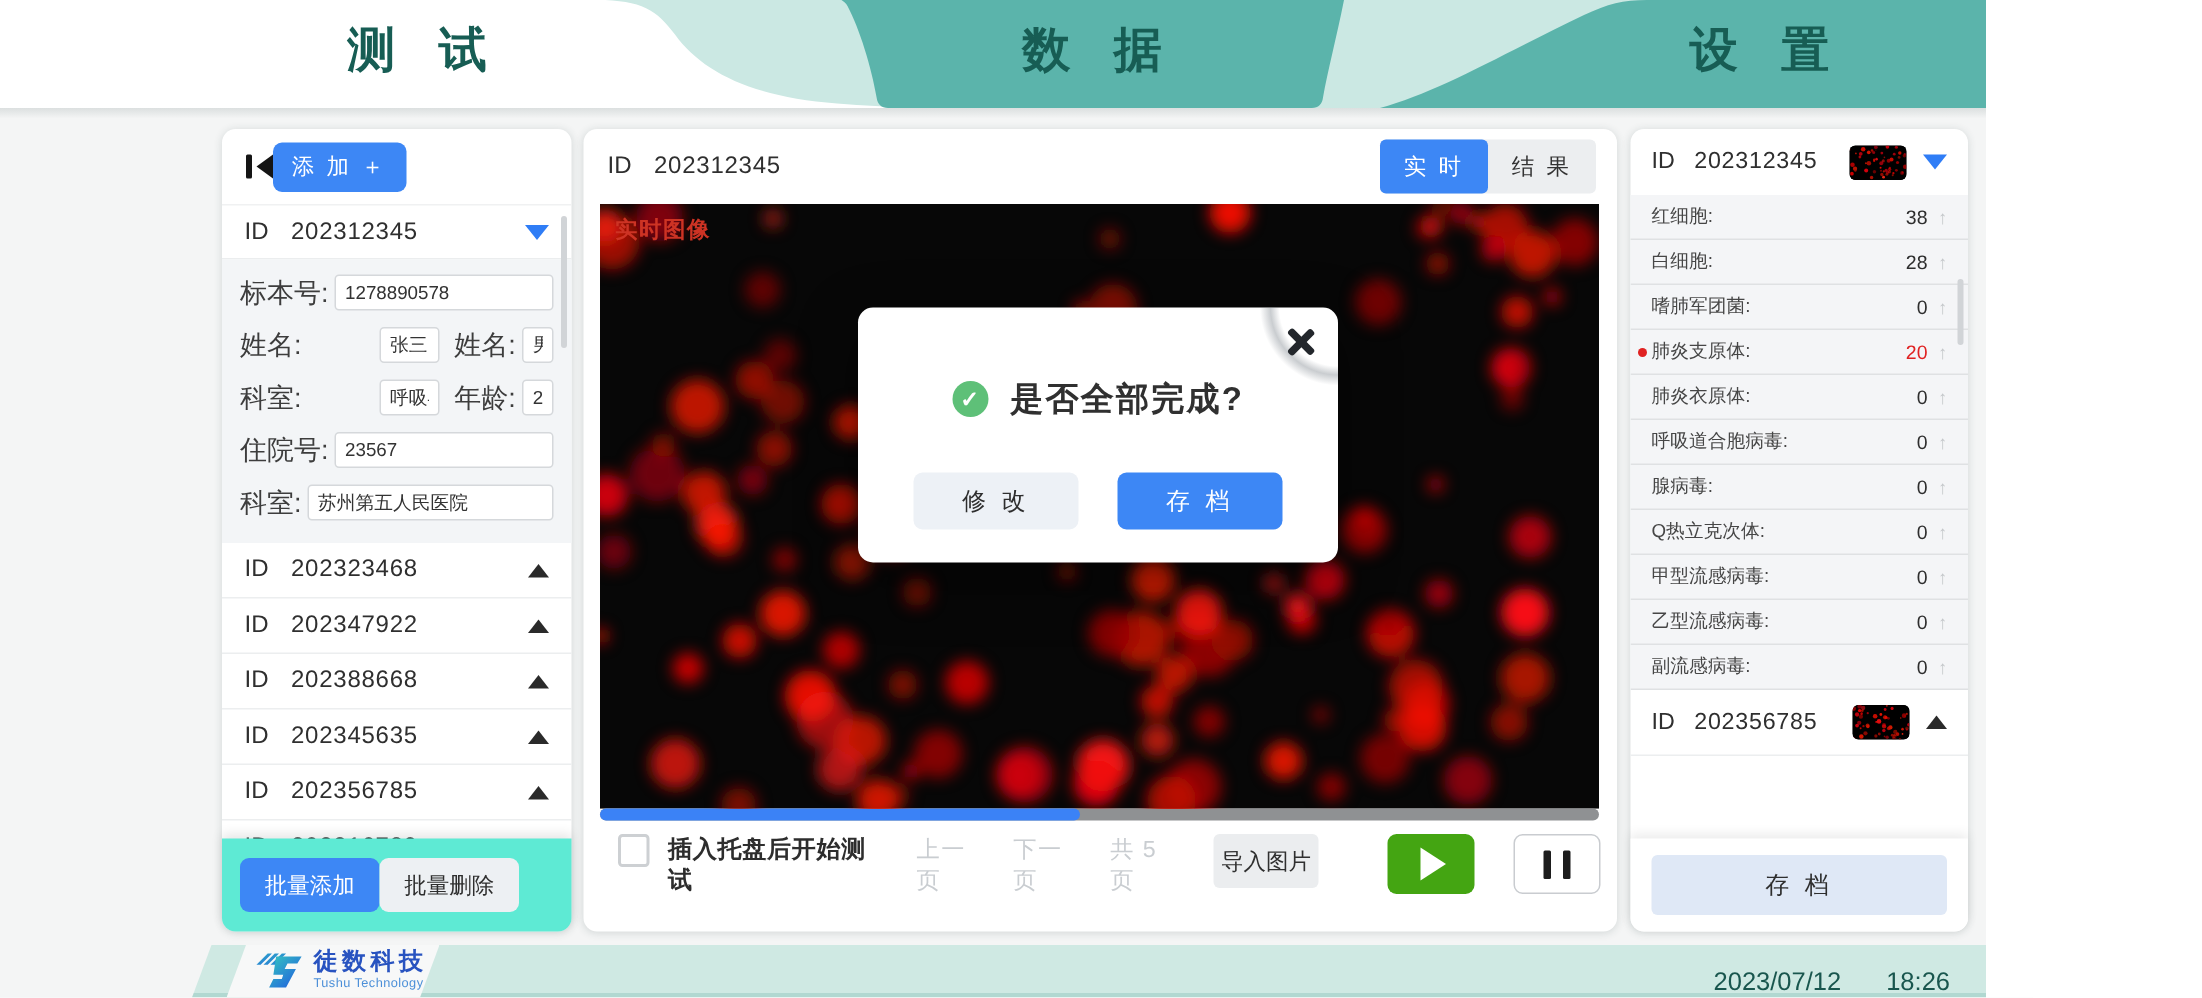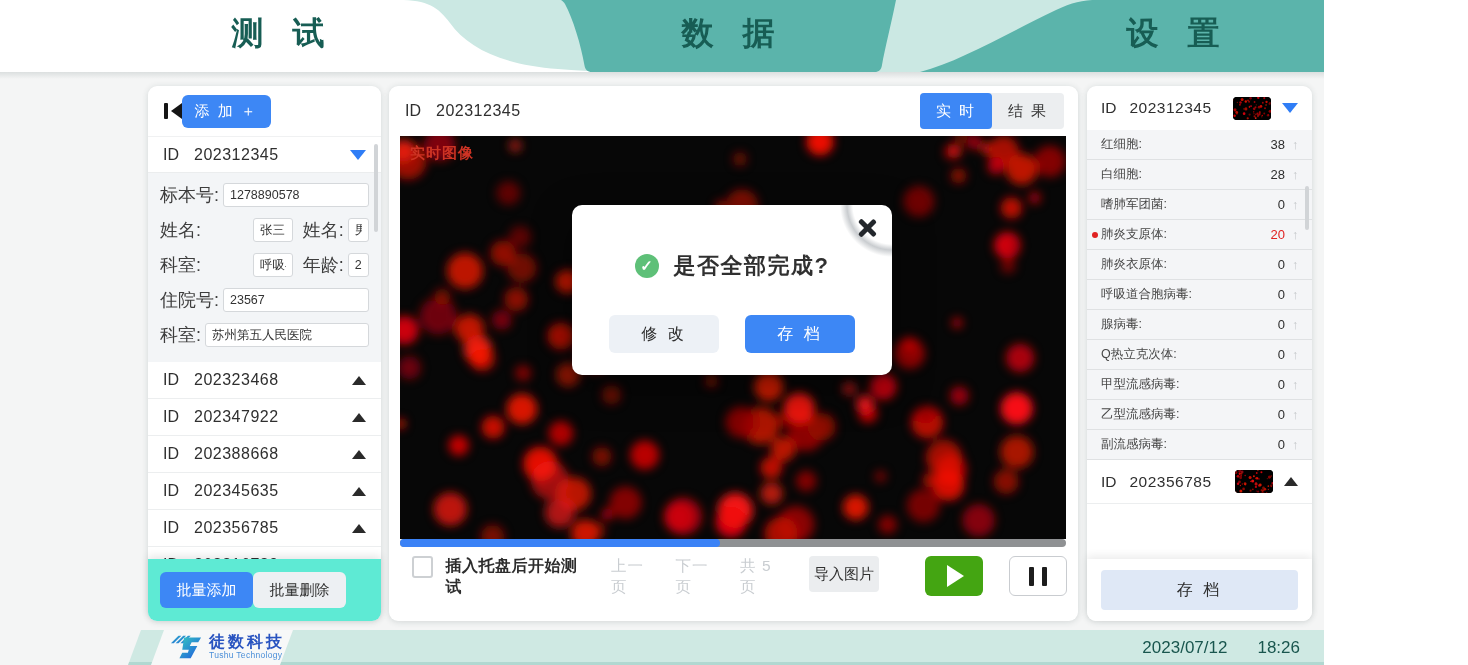--- a/index.html
+++ b/index.html
@@ -123,21 +123,21 @@
 
   
   .bottom-bar { position:absolute; left:0; top:630px; width:1324px; height:35px; background:#f4f5f5; }
   .bb-teal { position:absolute; inset:0; background:#cfe9e3; clip-path:polygon(141px 0, 1324px 0, 1324px 35px, 128px 35px);
              box-shadow:inset 0 -3px 0 rgba(120,185,175,.35); }
   .bb-plate { position:absolute; left:151px; top:0; width:142px; height:35px; background:#f7f8f8;
               clip-path:polygon(13px 0, 142px 0, 129px 35px, 0 35px); }
   .bb-logo { position:absolute; left:170px; top:3px; display:flex; align-items:center; gap:7px; }
   .bb-brand-cn { font-size:16px; font-weight:700; color:#2853c0; letter-spacing:3px; line-height:1.05; }
   .bb-brand-en { font-size:8.5px; color:#4b8fd8; letter-spacing:.3px; }
-  .bb-datetime { position:absolute; right:24px; top:0; height:35px; display:flex; align-items:center; gap:30px;
+  .bb-datetime { position:absolute; right:24px; top:0; height:35px; display:flex; align-items:flex-end; gap:30px;
                  font-size:17px; color:#19564e; font-weight:500; }
 </style>
 </head>
 <body>
 
 <div class="app">
 
   <div class="banner">
     <svg width="1324" height="72" viewBox="0 0 1324 72">
       <rect width="1324" height="72" fill="#cbe8e3"></rect>

